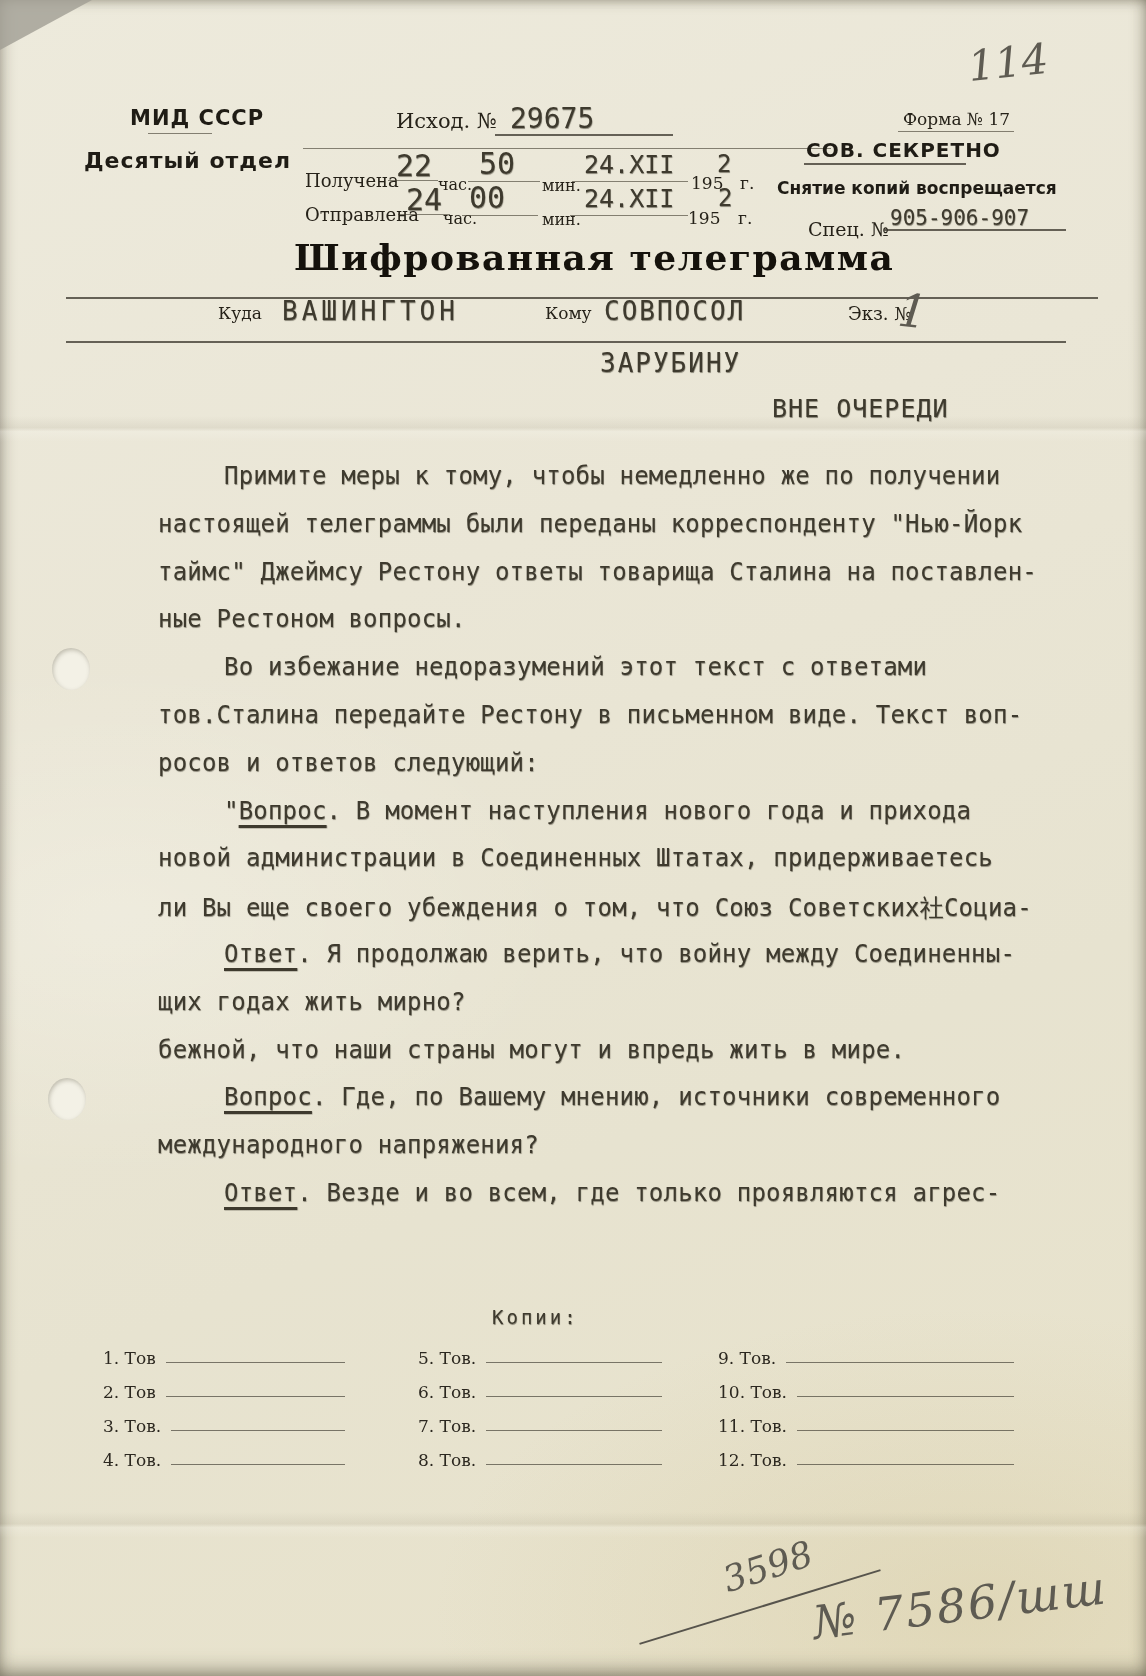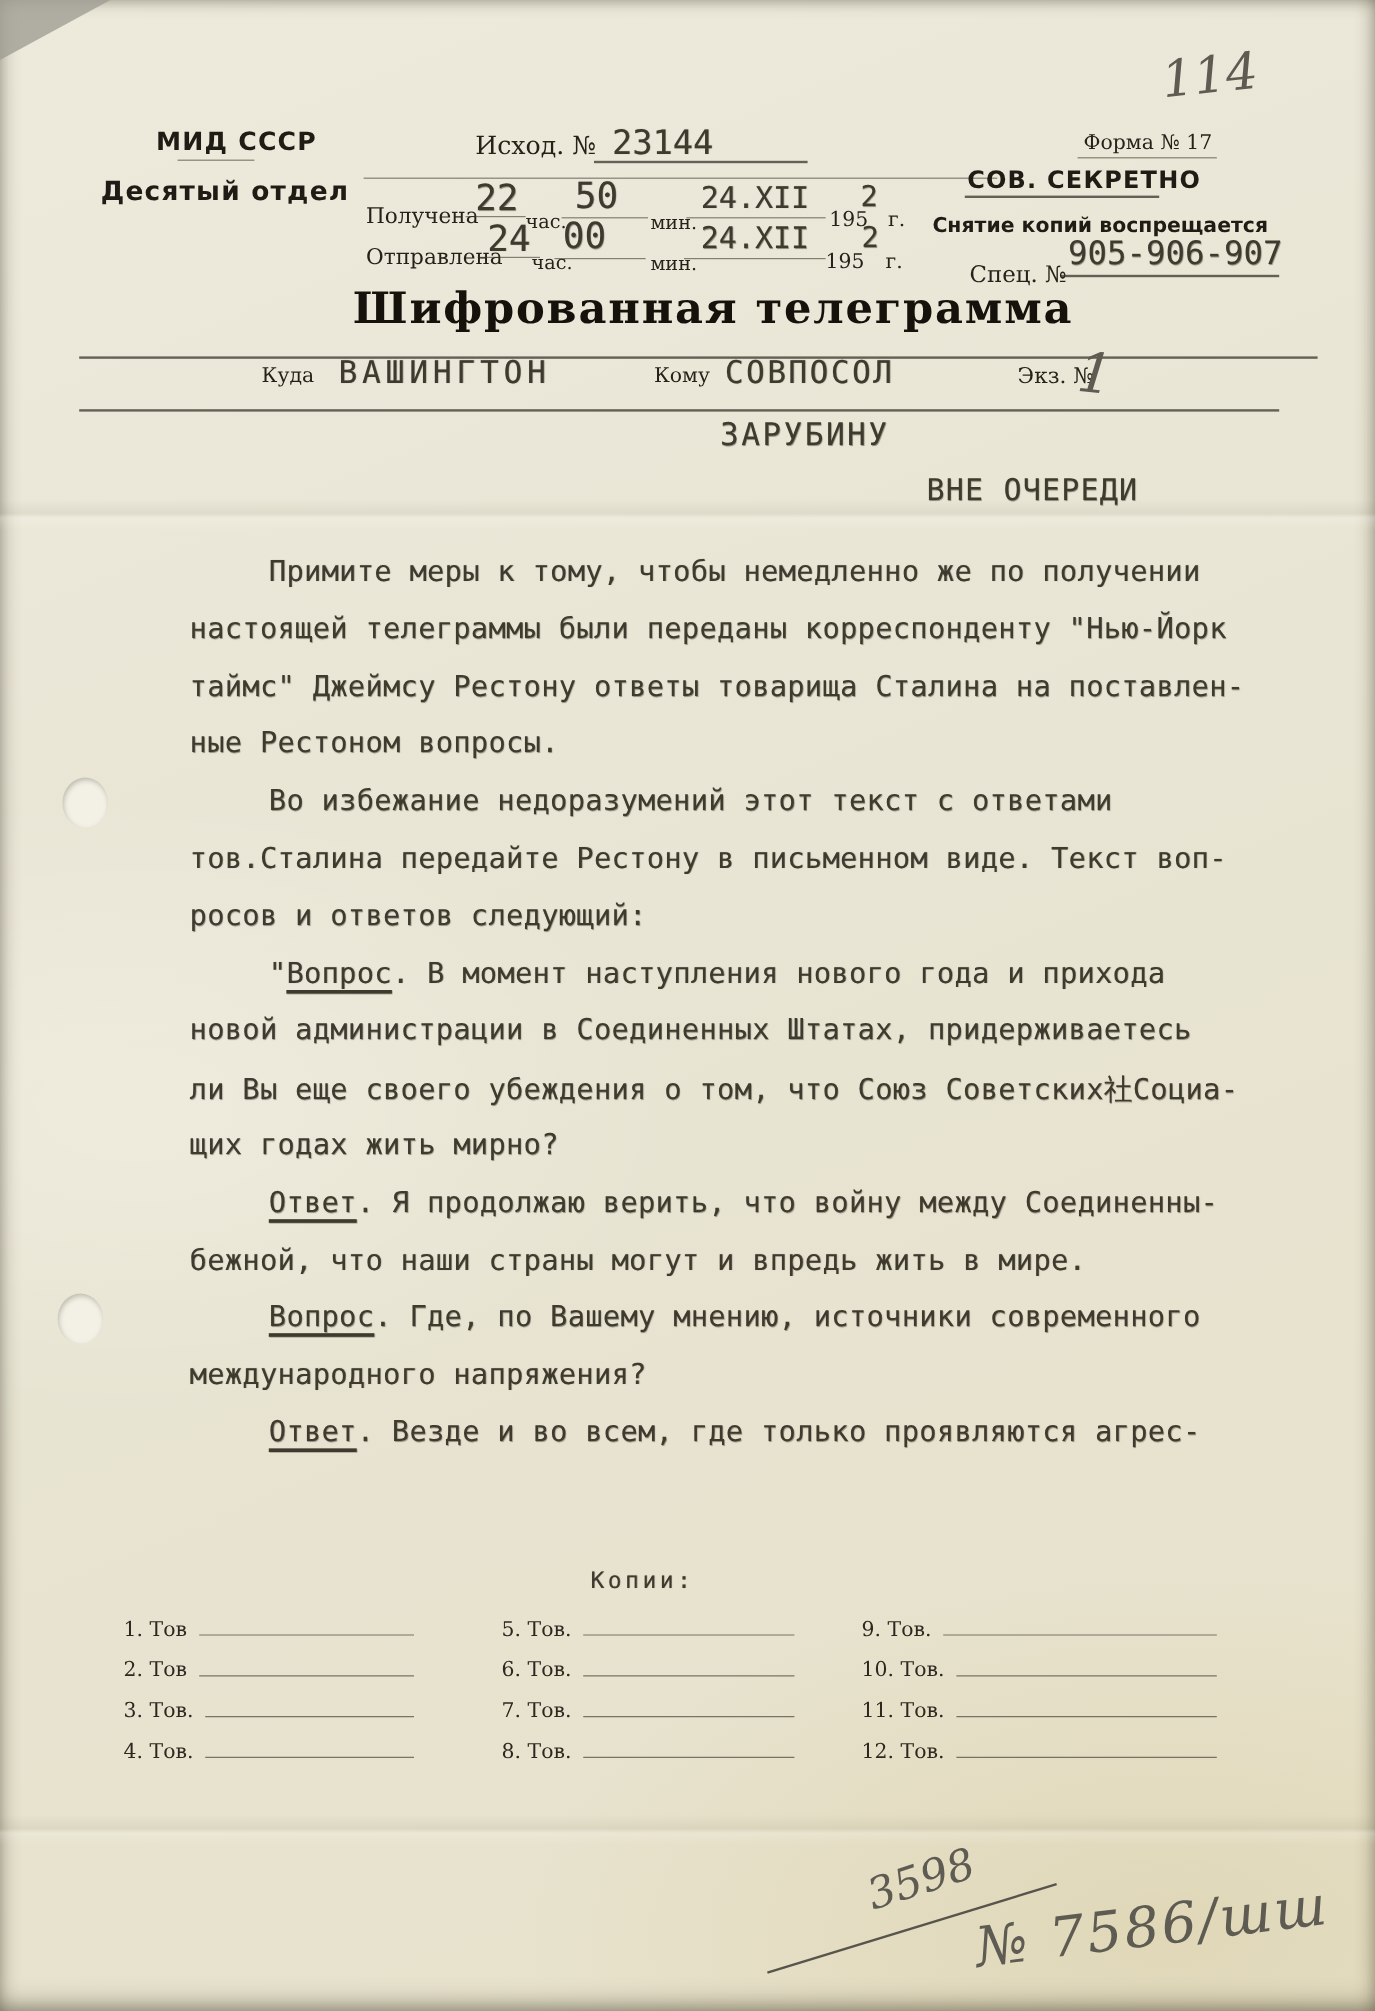--- a/index.html
+++ b/index.html
@@ -56,21 +56,21 @@
   <div class="hole" style="left:52px;top:648px"></div>
   <div class="hole" style="left:48px;top:1078px"></div>
 
   <div class="abs hw" style="left:968px;top:38px;font-size:42px;transform:rotate(-6deg)">114</div>
 
   <div class="abs bold-sans" style="left:130px;top:106px;font-size:21px;letter-spacing:1px">МИД СССР</div>
   <div class="rule thin" style="left:148px;top:133px;width:64px"></div>
   <div class="abs bold-sans" style="left:84px;top:148px;font-size:22px;letter-spacing:1px">Десятый отдел</div>
 
   <div class="abs print" style="left:396px;top:109px;font-size:21px">Исход. №</div>
-  <div class="abs typed" style="left:510px;top:102px;font-size:28px">23144</div>
+  <div class="abs typed" style="left:510px;top:102px;font-size:28px">29675</div>
   <div class="rule" style="left:495px;top:134px;width:178px"></div>
   <div class="rule thin" style="left:303px;top:148px;width:528px"></div>
 
   <div class="abs print ital" style="left:305px;top:158px;font-size:18px">Получена</div>
   <div class="abs typed" style="left:396px;top:148px;font-size:30px">22</div>
   <div class="abs print ital" style="left:438px;top:163px;font-size:16px">час.</div>
   <div class="abs typed" style="left:479px;top:146px;font-size:30px">50</div>
   <div class="abs print ital" style="left:542px;top:164px;font-size:16px">мин.</div>
   <div class="abs typed" style="left:584px;top:150px;font-size:25px">24.XII</div>
   <div class="abs print ital" style="left:691px;top:161px;font-size:17px">195</div>
@@ -92,21 +92,21 @@
   <div class="rule thin" style="left:398px;top:214px;width:52px"></div>
   <div class="rule thin" style="left:462px;top:215px;width:76px"></div>
   <div class="rule thin" style="left:570px;top:215px;width:118px"></div>
 
   <div class="abs print" style="left:903px;top:109px;font-size:17px">Форма № 17</div>
   <div class="rule thin" style="left:898px;top:131px;width:116px"></div>
   <div class="abs bold-sans" style="left:806px;top:138px;font-size:20px;letter-spacing:1px">СОВ. СЕКРЕТНО</div>
   <div class="rule" style="left:804px;top:163px;width:162px"></div>
   <div class="abs bold-sans" style="left:777px;top:178px;font-size:17px">Снятие копий воспрещается</div>
   <div class="abs print ital" style="left:808px;top:206px;font-size:19px">Спец. №</div>
-  <div class="abs typed" style="left:890px;top:196px;font-size:27px">905-906-907</div>
+  <div class="abs typed" style="left:890px;top:206px;font-size:21px">905-906-907</div>
   <div class="rule" style="left:884px;top:229px;width:182px"></div>
 
   <div class="abs title" style="left:294px;top:236px">Шифрованная телеграмма</div>
   <div class="rule" style="left:66px;top:297px;width:1032px"></div>
 
   <div class="abs print" style="left:218px;top:303px;font-size:17px">Куда</div>
   <div class="abs typed" style="left:282px;top:296px;font-size:26px;letter-spacing:4px">ВАШИНГТОН</div>
   <div class="abs print" style="left:545px;top:303px;font-size:17px">Кому</div>
   <div class="abs typed" style="left:604px;top:296px;font-size:26px;letter-spacing:2px">СОВПОСОЛ</div>
   <div class="abs print" style="left:848px;top:303px;font-size:18px">Экз. №</div>
@@ -120,22 +120,22 @@
       <div class="tline indent">Примите меры к тому, чтобы немедленно же по получении</div>
       <div class="tline">настоящей телеграммы были переданы корреспонденту "Нью-Йорк</div>
       <div class="tline">таймс" Джеймсу Рестону ответы товарища Сталина на поставлен-</div>
       <div class="tline">ные Рестоном вопросы.</div>
       <div class="tline indent">Во избежание недоразумений этот текст с ответами</div>
       <div class="tline">тов.Сталина передайте Рестону в письменном виде. Текст воп-</div>
       <div class="tline">росов и ответов следующий:</div>
       <div class="tline indent">"<span class="u">Вопрос</span>. В момент наступления нового года и прихода</div>
       <div class="tline">новой администрации в Соединенных Штатах, придерживаетесь</div>
       <div class="tline">ли Вы еще своего убеждения о том, что Союз Советских社Социа-</div>
+      <div class="tline indent"><span class="u">Ответ</span>. Я продолжаю верить, что войну между Соединенны-</div>
       <div class="tline">щих годах жить мирно?</div>
-      <div class="tline indent"><span class="u">Ответ</span>. Я продолжаю верить, что войну между Соединенны-</div>
       <div class="tline">бежной, что наши страны могут и впредь жить в мире.</div>
       <div class="tline indent"><span class="u">Вопрос</span>. Где, по Вашему мнению, источники современного</div>
       <div class="tline">международного напряжения?</div>
       <div class="tline indent"><span class="u">Ответ</span>. Везде и во всем, где только проявляются агрес-</div>
     </div>
 
   <div class="abs typed" style="left:492px;top:1306px;font-size:19px;letter-spacing:3px">Копии:</div>
   <div class="copies-col" style="left:103px;width:242px">
       <div class="copy-row">
         <span class="copy-label">1. Тов</span>

